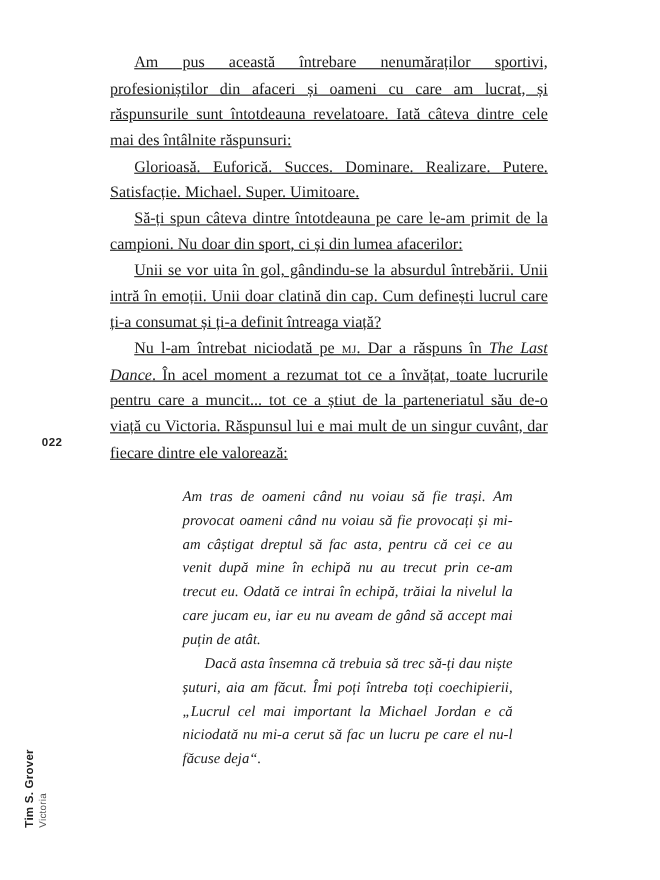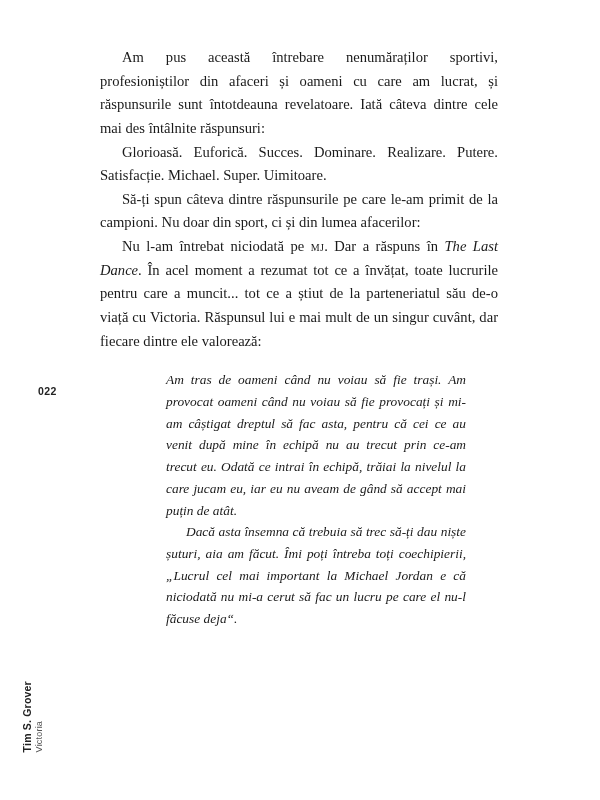--- a/index.html
+++ b/index.html
@@ -17,21 +17,21 @@
   .page {
     position: relative;
     width: 600px;
     height: 800px;
     box-sizing: border-box;
   }
   
   .page-number {
     position: absolute;
     left: 38px;
-    top: 385px;
+    top: 396px;
     font-family: "Liberation Sans", sans-serif;
     font-size: 10.5px;
     font-weight: bold;
     color: #222;
     letter-spacing: 0.4px;
     text-align: right;
   }
   .running-head {
     position: absolute;
     left: 44px;
@@ -68,20 +68,21 @@
     top: 46px;
     width: 398px;
   }
   p.body {
     margin: 0;
     font-size: 14.6px;
     line-height: 1.62;
     text-align: justify;
     text-indent: 0;
     hyphens: auto;
+    text-decoration: underline;
   }
   p.body.indent {
     text-indent: 22px;
   }
   em { font-style: italic; }
   .smallcaps {
     font-variant: small-caps;
     font-size: 0.94em;
     letter-spacing: 0.3px;
   }
@@ -122,24 +123,25 @@
   </div>
 
   <div class="textblock">
 
     <p class="body indent">Am pus această întrebare nenumăraților sportivi, profesioniștilor din afaceri și oameni cu care am lucrat, și răspunsurile sunt întotdeauna revelatoare. Iată câteva dintre cele mai des întâlnite răspunsuri:</p>
 
     <p class="body indent">Glorioasă. Euforică. Succes. Dominare. Realizare. Putere. Satisfacție. Michael. Super. Uimitoare.</p>
 
 
 
-    <p class="body indent">Să-ți spun câteva dintre răspunsurile pe care le-am primit de la campioni. Nu doar din sport, ci și din lumea afacerilor:</p>
+    <p class="body indent">Să-ți spun câteva dintre întotdeauna pe care le-am primit de la campioni. Nu doar din sport, ci și din lumea afacerilor:</p>
 
 
 
+    <p class="body indent">Unii se vor uita în gol, gândindu-se la absurdul întrebării. Unii intră în emoții. Unii doar clatină din cap. Cum definești lucrul care ți-a consumat și ți-a definit întreaga viață?</p>
 
     <p class="body indent"><span>Nu l-am întrebat niciodată pe </span><span class="smallcaps">mj</span><span>. Dar a răspuns în </span><em>The Last Dance</em><span>. În acel moment a rezumat tot ce a învățat, toate lucrurile pentru care a muncit... tot ce a știut de la parteneriatul său de-o viață cu Victoria. Răspunsul lui e mai mult de un singur cuvânt, dar fiecare dintre ele valorează:</span></p>
 
     <div class="quote">
       <p class="first">Am tras de oameni când nu voiau să fie trași. Am provocat oameni când nu voiau să fie provocați și mi-am câștigat dreptul să fac asta, pentru că cei ce au venit după mine în echipă nu au trecut prin ce-am trecut eu. Odată ce intrai în echipă, trăiai la nivelul la care jucam eu, iar eu nu aveam de gând să accept mai puțin de atât.</p>
       <p>Dacă asta însemna că trebuia să trec să-ți dau niște șuturi, aia am făcut. Îmi poți întreba toți coechipierii, „Lucrul cel mai important la Michael Jordan e că niciodată nu mi-a cerut să fac un lucru pe care el nu-l făcuse deja“.</p>
     </div>
 
   </div>
 </div>

